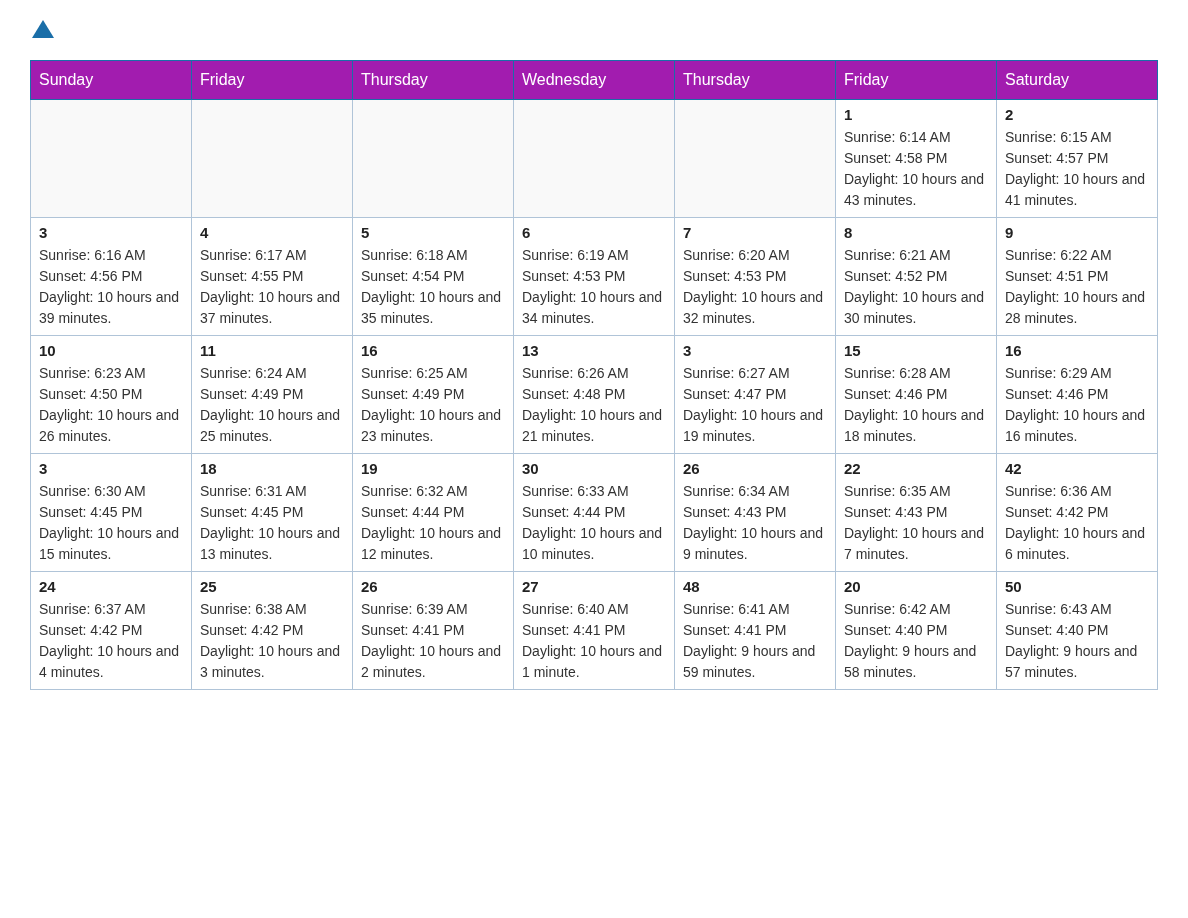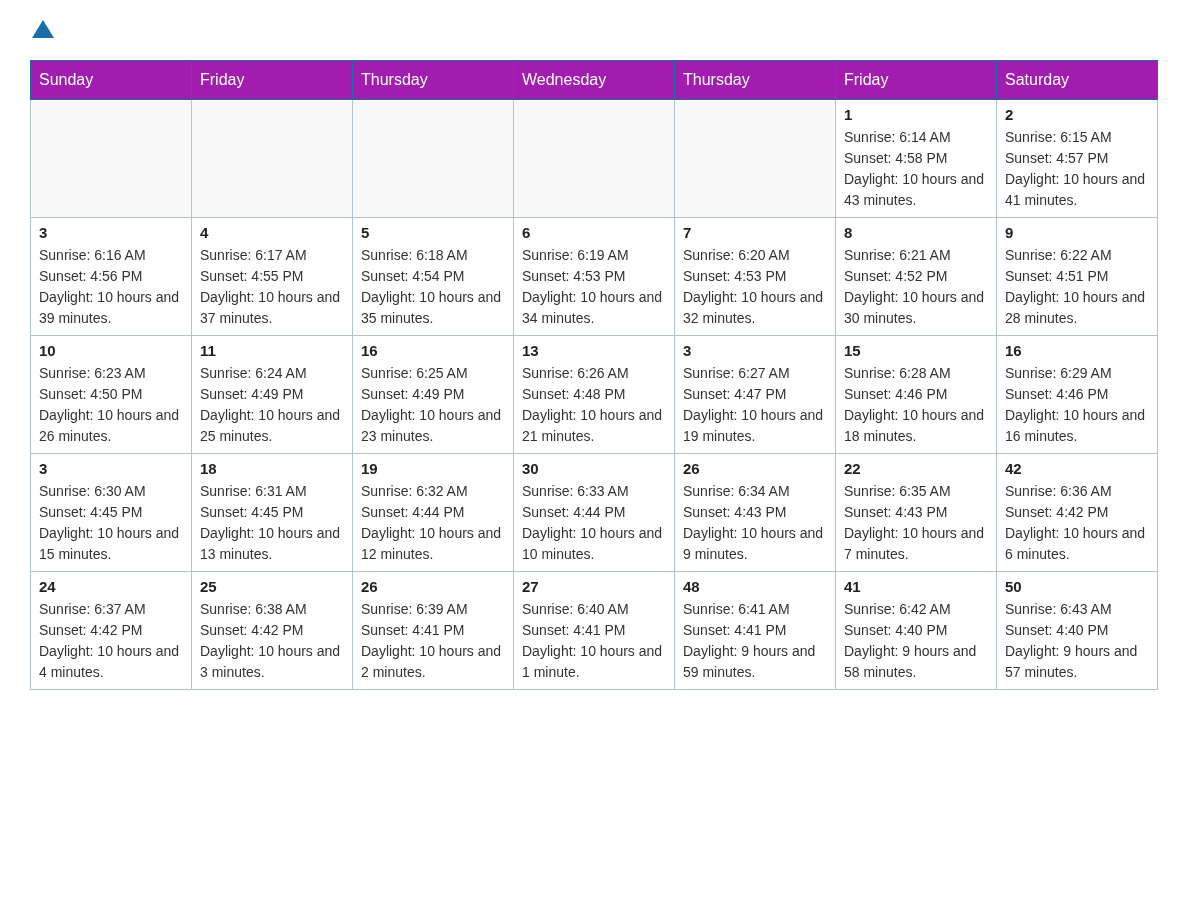--- a/index.html
+++ b/index.html
@@ -244,21 +244,21 @@
         </td>
         <td>
           <span class="day-number">27</span>
           <div class="day-info">Sunrise: 6:40 AM<br>Sunset: 4:41 PM<br>Daylight: 10 hours and 1 minute.</div>
         </td>
         <td>
           <span class="day-number">48</span>
           <div class="day-info">Sunrise: 6:41 AM<br>Sunset: 4:41 PM<br>Daylight: 9 hours and 59 minutes.</div>
         </td>
         <td>
-          <span class="day-number">41</span>
+          <span class="day-number">20</span>
           <div class="day-info">Sunrise: 6:42 AM<br>Sunset: 4:40 PM<br>Daylight: 9 hours and 58 minutes.</div>
         </td>
         <td>
           <span class="day-number">50</span>
           <div class="day-info">Sunrise: 6:43 AM<br>Sunset: 4:40 PM<br>Daylight: 9 hours and 57 minutes.</div>
         </td>
       </tr>
     </tbody>
 </table>
 

